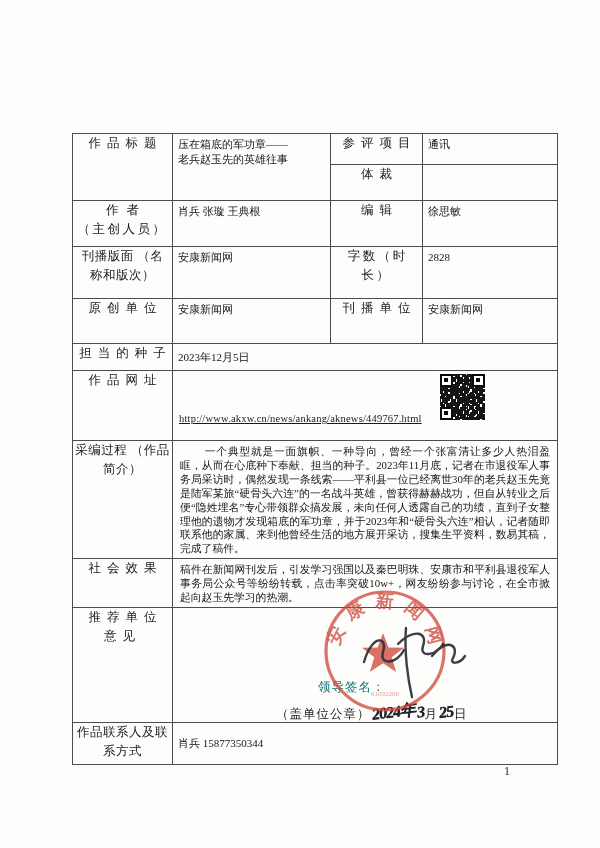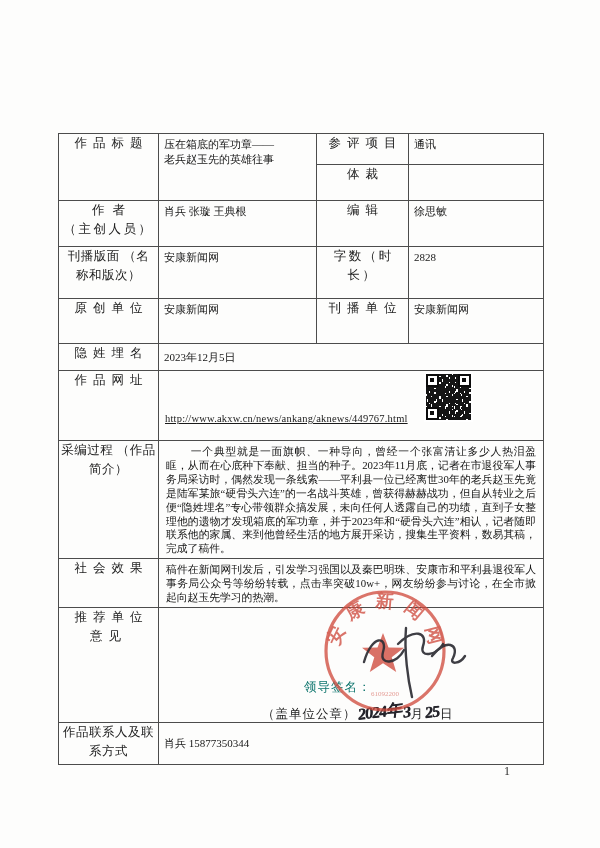--- a/index.html
+++ b/index.html
@@ -9,21 +9,21 @@
     background:#ffffff; color:#1c1c1c; position:relative; overflow:hidden;
   }
   .page { position:absolute; inset:0; background:#fdfdfc; }
 
   .doc-title {
     position:absolute; top:80px; left:0; width:600px; text-align:center;
     font-size:24px; font-weight:700; letter-spacing:1.5px; color:#111;
   }
 
   table.form {
-    position:absolute; left:58px; top:133px; width:485px;
+    position:absolute; left:72px; top:133px; width:485px;
     border-collapse:collapse; table-layout:fixed;font-family:Liberation Serif, serif;
   }
   table.form td {
     border:1px solid #4c4c4c; vertical-align:top; overflow:hidden;
   }
   col.c1{width:100px} col.c2{width:158px} col.c3{width:92px} col.c4{width:135px}
 
   td.lbl {
     text-align:center; vertical-align:middle; font-size:12.5px; color:#222;
     white-space:pre-line; line-height:1.55;
@@ -138,21 +138,21 @@
     </tr>
 
     <tr class="h39">
       <td class="lbl sp-lg">原创单位</td>
       <td class="val">安康新闻网</td>
       <td class="lbl sp-lg">刊播单位</td>
       <td class="val">安康新闻网</td>
     </tr>
 
     <tr class="h27">
-      <td class="lbl sp-lg">隐姓埋名</td>
+      <td class="lbl sp-lg">担当的种子</td>
       <td class="val mid" colspan="3">2023年12月5日</td>
     </tr>
 
     <tr class="h70">
       <td class="lbl sp-lg">作品网址</td>
       <td class="urlcell" colspan="3">
         <span class="url-text">http://www.akxw.cn/news/ankang/aknews/449767.html</span>
         <div class="qr">
           <div class="qr-pattern"></div>
           <div class="qr-finder tl"></div>

